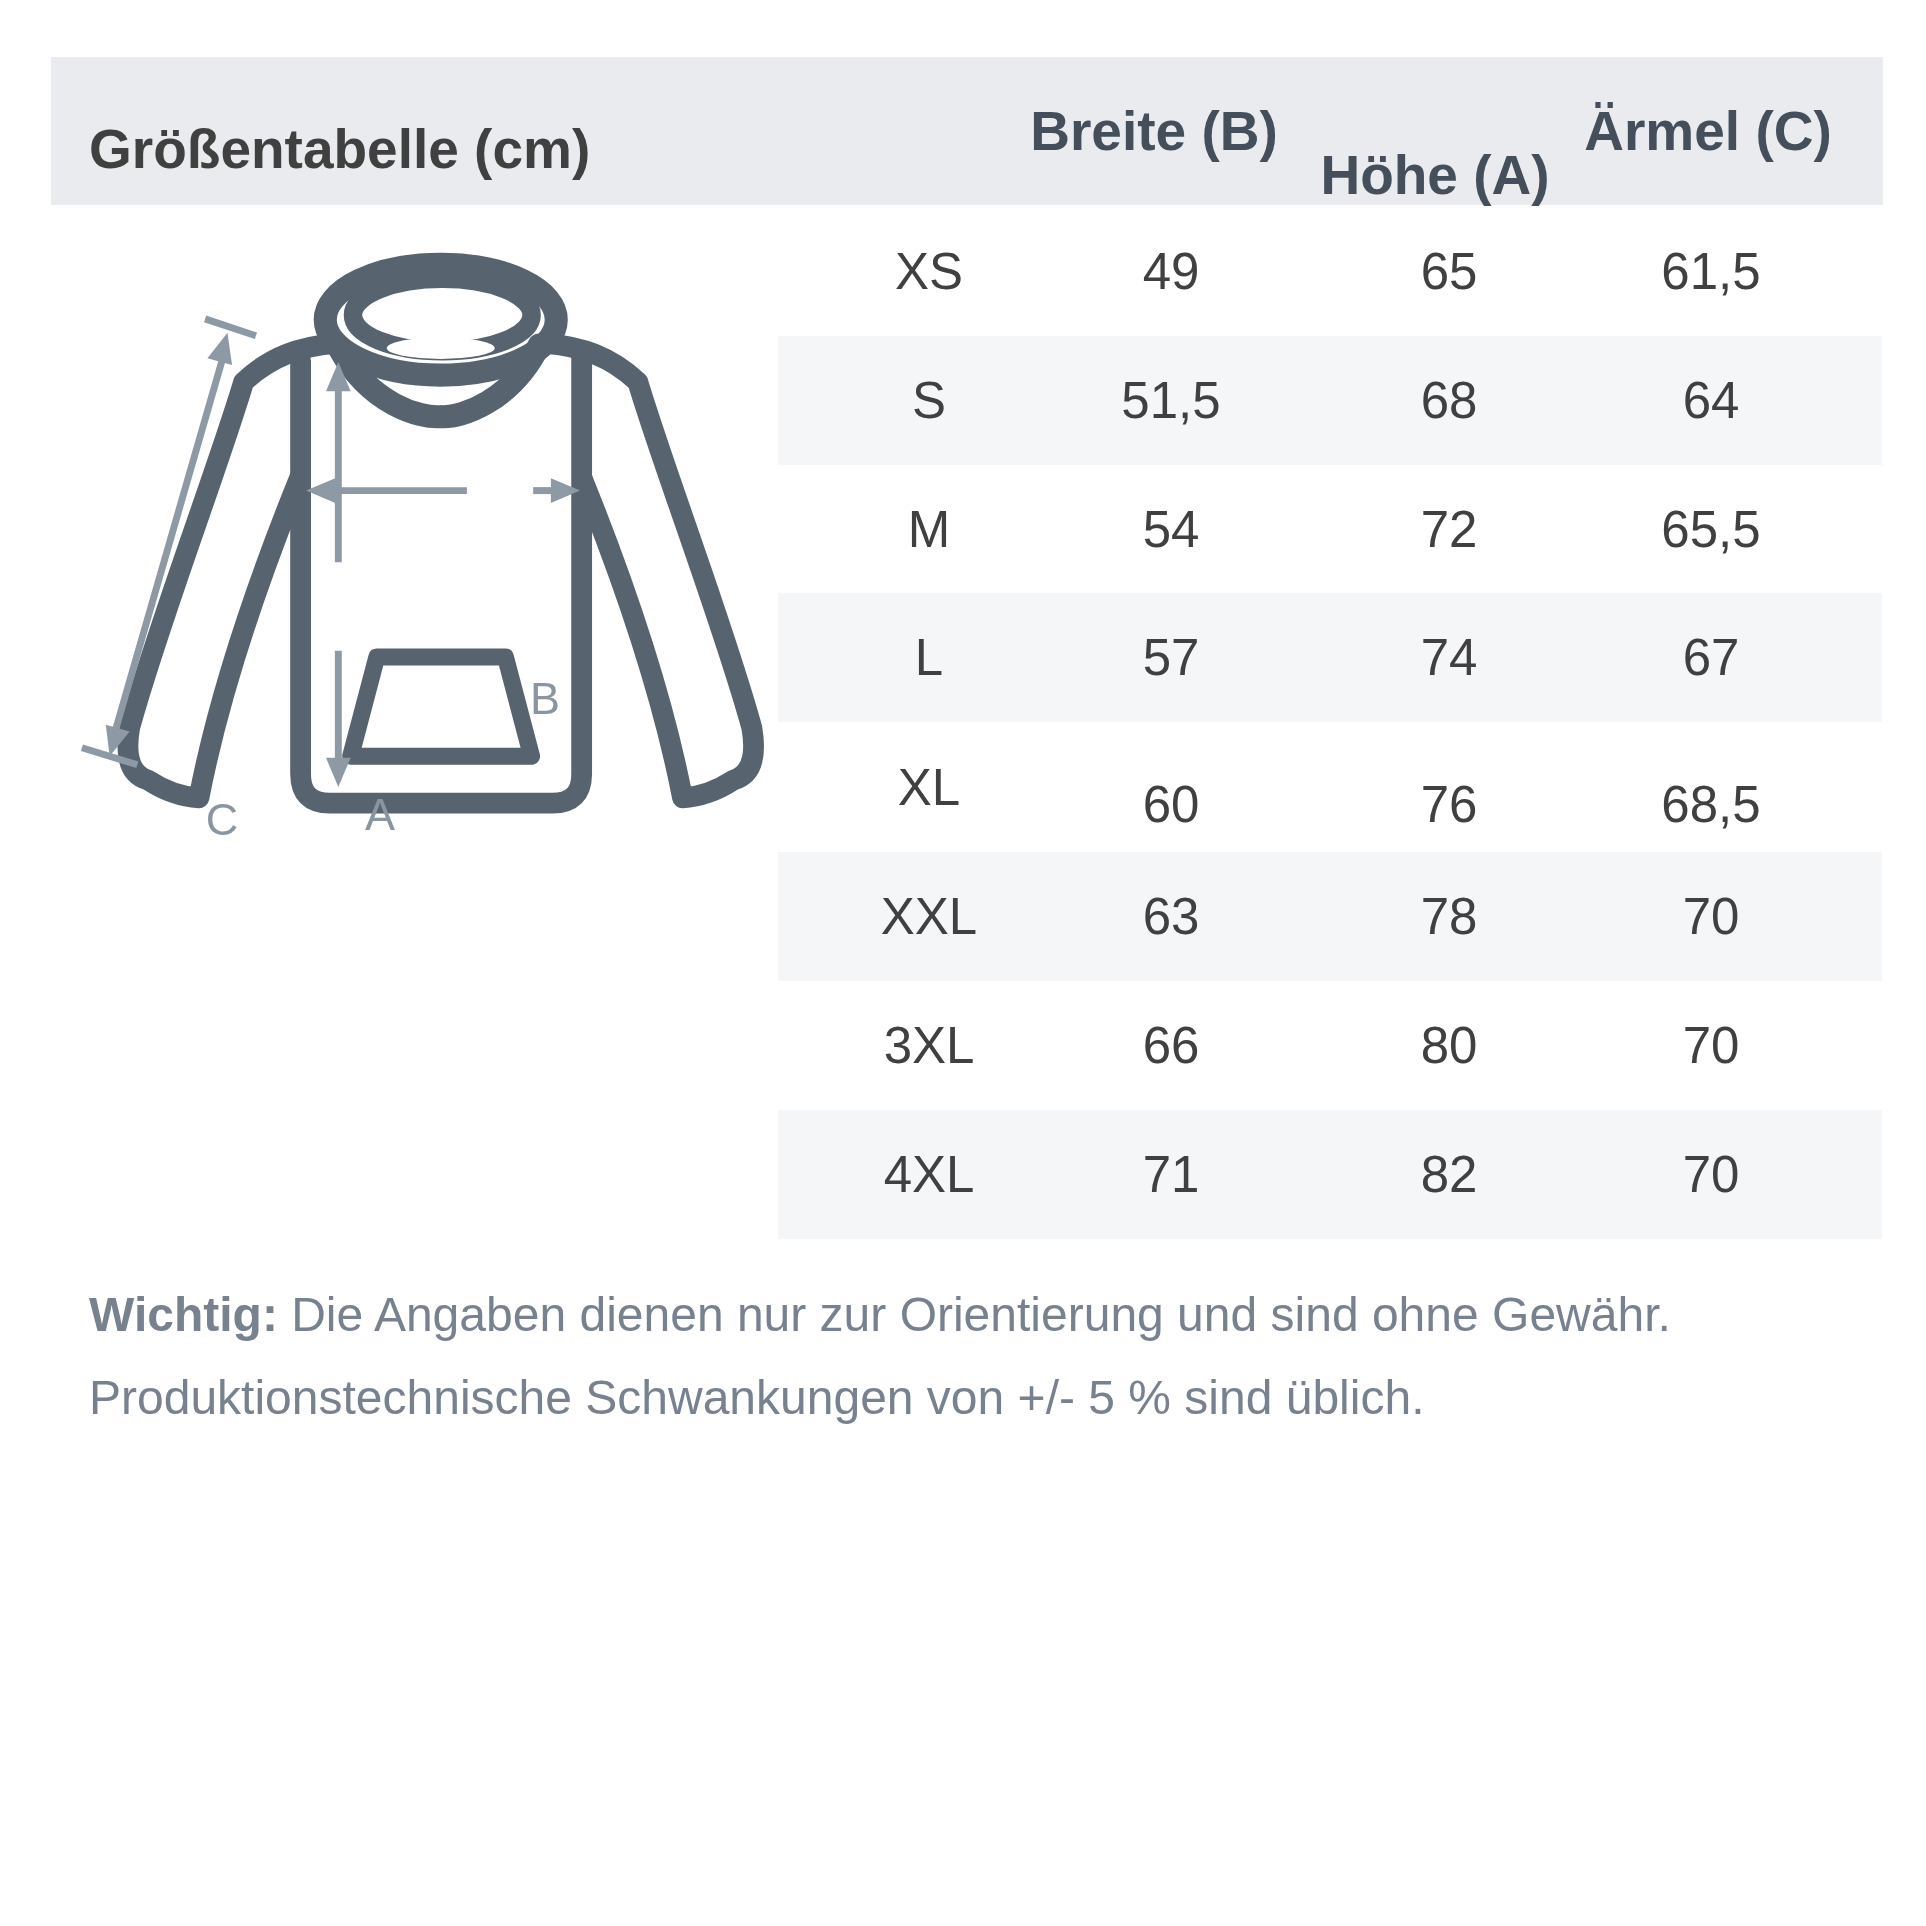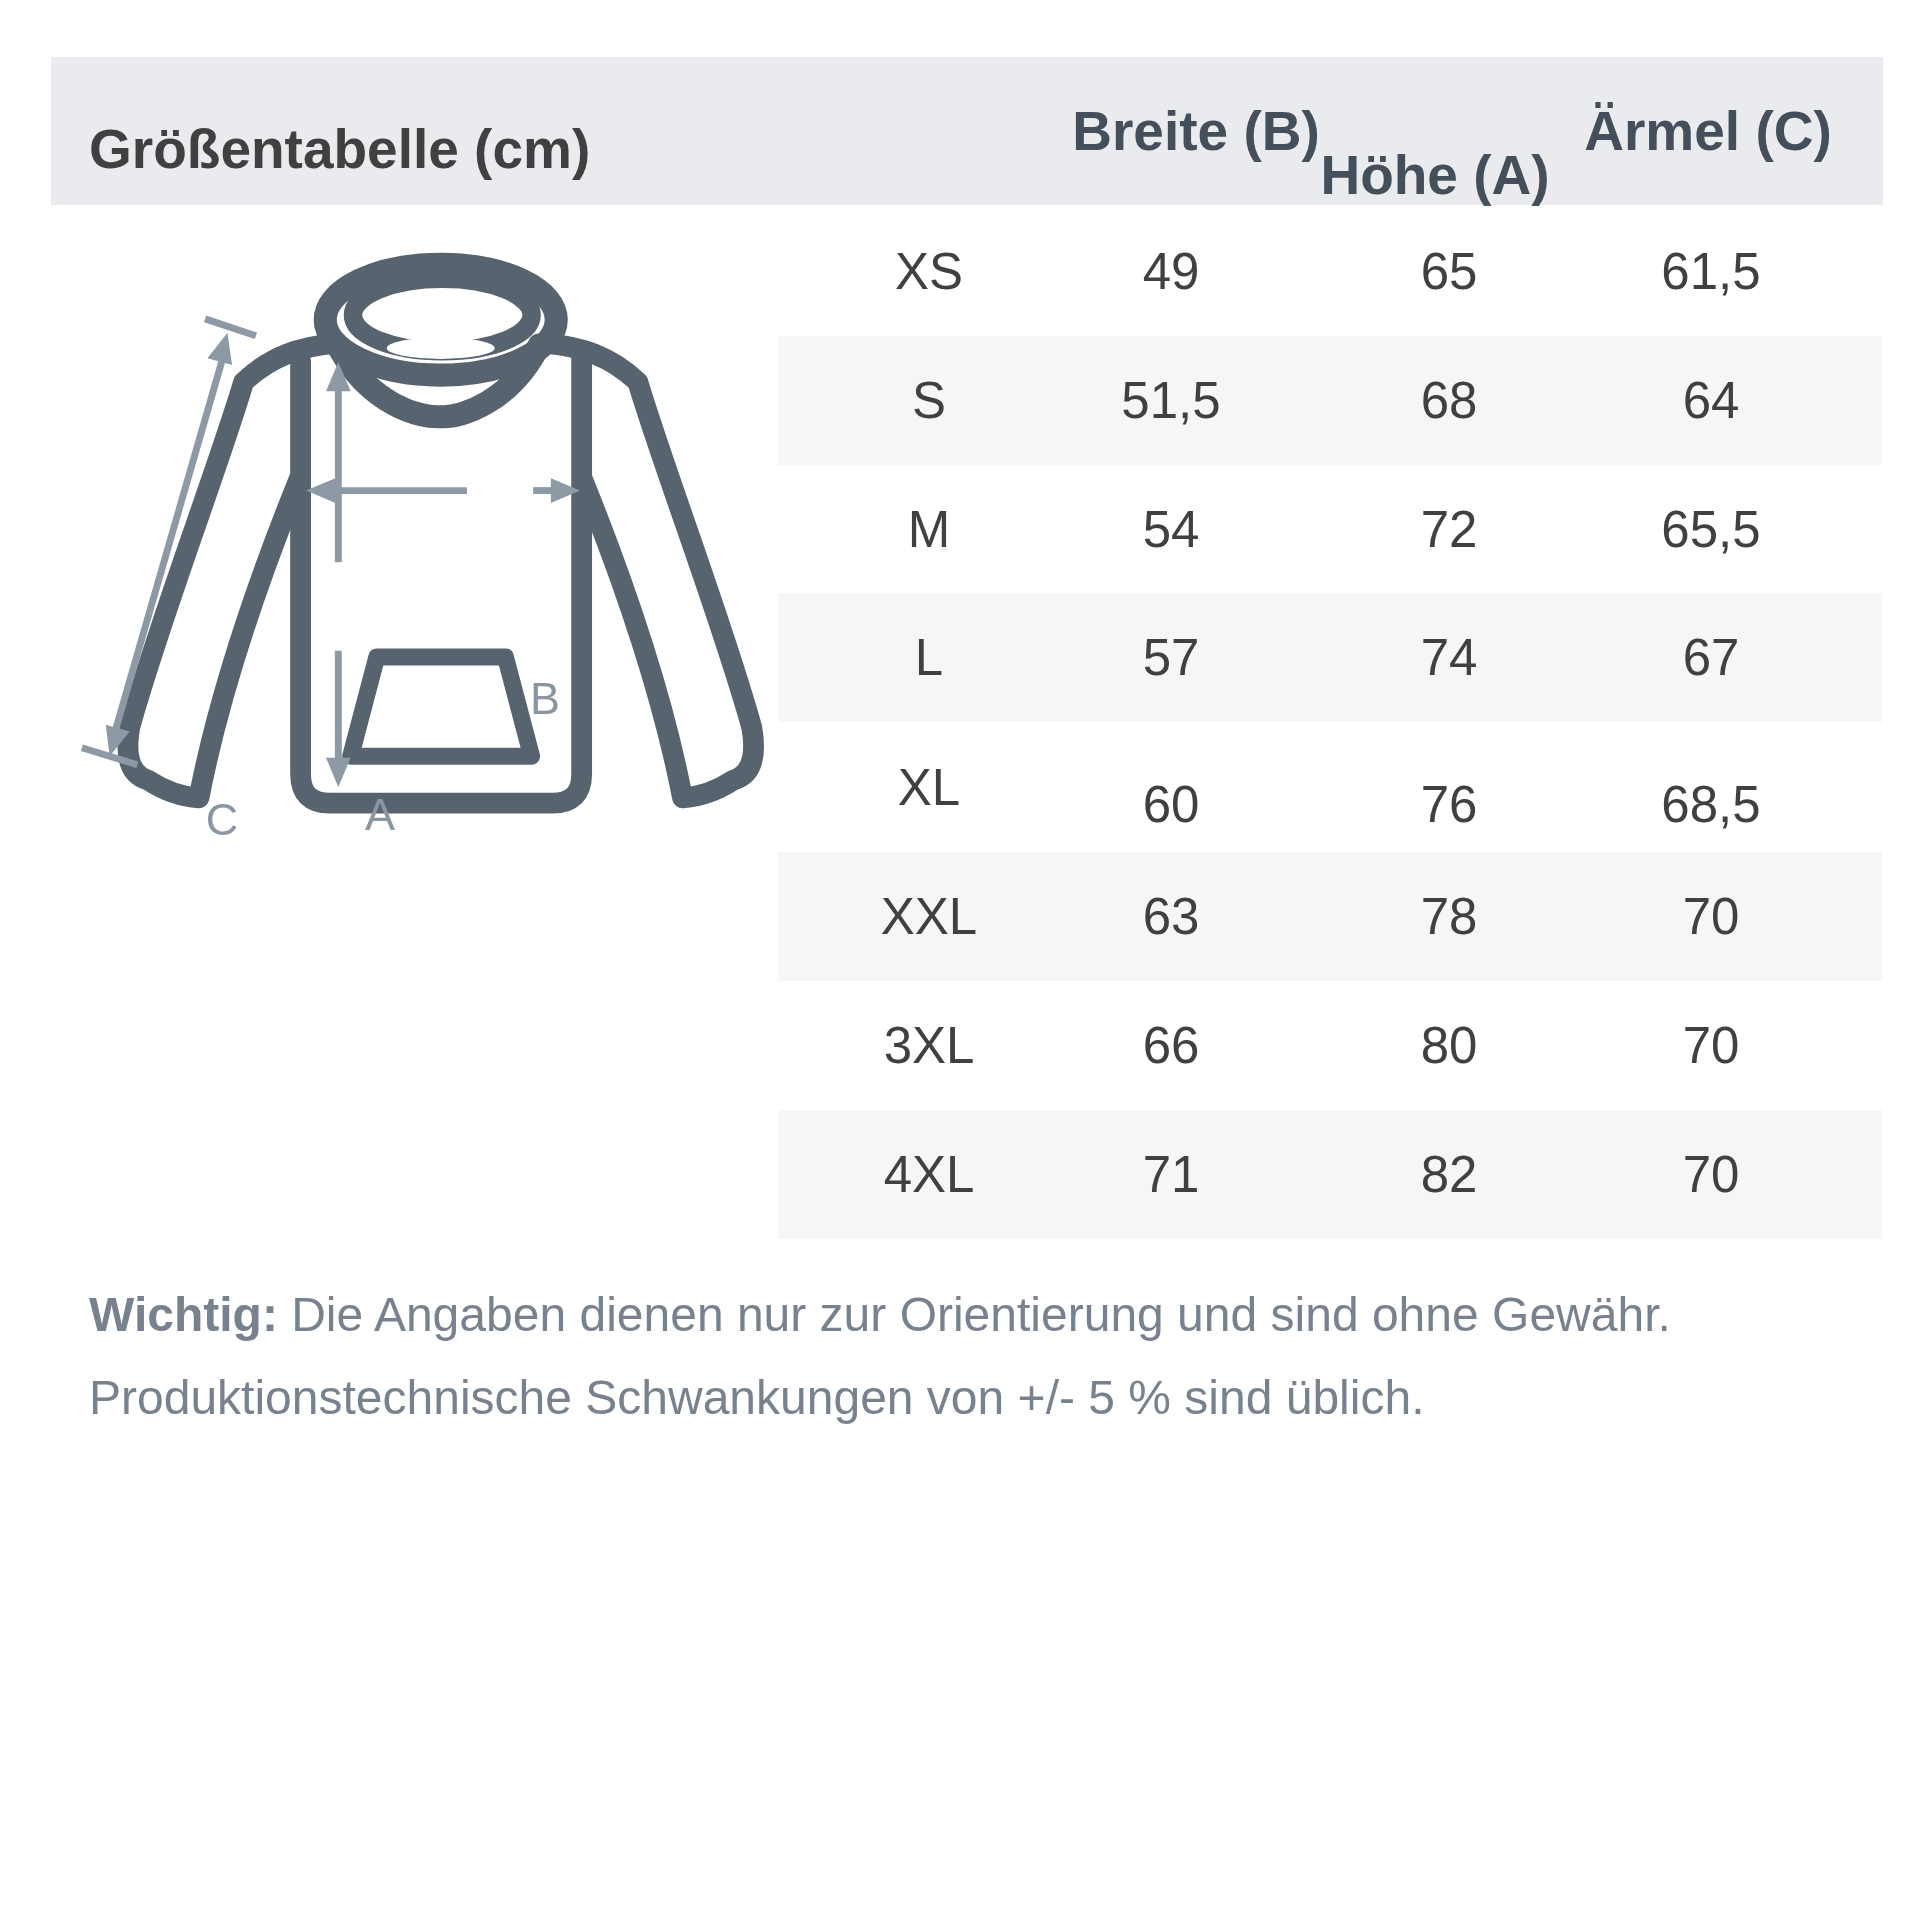--- a/index.html
+++ b/index.html
@@ -5,21 +5,21 @@
   html,body{margin:0;padding:0;background:#ffffff;}
   #page{position:relative;width:1926px;height:1926px;background:#ffffff;overflow:hidden;
         font-family:"Liberation Sans", sans-serif;}
 
   
   .header-bar{position:absolute;left:51px;top:57px;width:1832px;height:148px;background:#E9EBEE;}
   .title{position:absolute;left:89px;top:57px;height:159px;line-height:148px;
          font-size:55px;font-weight:bold;color:#404040;white-space:nowrap;margin-top:18px;}
   .colhead{position:absolute;top:57px;height:148px;line-height:148px;transform:translateX(-50%);
            font-size:55px;font-weight:bold;color:#454F5B;white-space:nowrap;}
-  .ch2{left:1196px;} .ch3{left:1435px;margin-top:44px;} .ch4{left:1708px;}
+  .ch2{left:1154px;} .ch3{left:1435px;margin-top:44px;} .ch4{left:1708px;}
 
   
   .band{position:absolute;left:778px;width:1104px;height:129px;background:#F5F6F8;}
 
   
   .trow{position:absolute;left:0;width:1926px;height:129px;}
   .cell{position:absolute;transform:translateX(-50%);height:129px;line-height:129px;
         font-size:51px;color:#404040;white-space:nowrap;}
   .size{left:929px;} .c2{left:1171px;} .c3{left:1449px;} .c4{left:1711px;}
   .trow.xl-offset .cell.c2,.trow.xl-offset .cell.c3,.trow.xl-offset .cell.c4{

